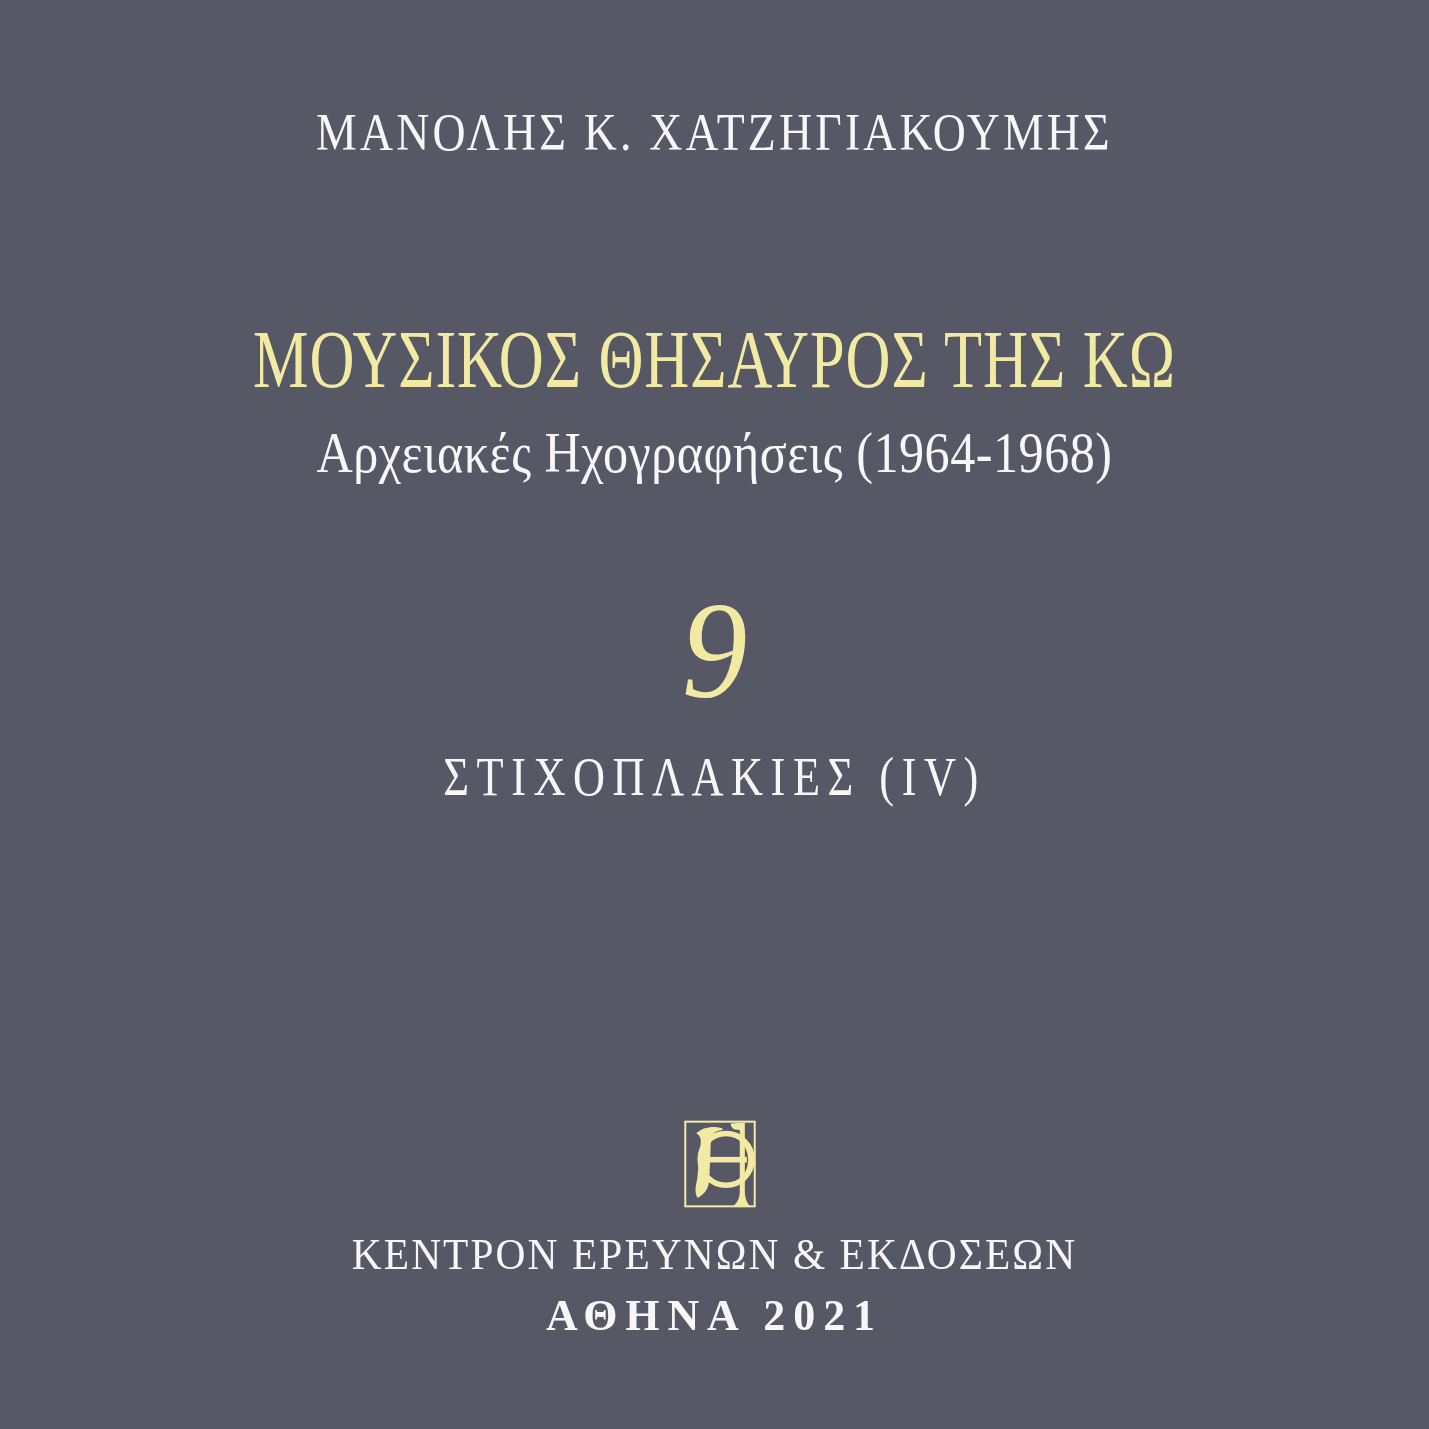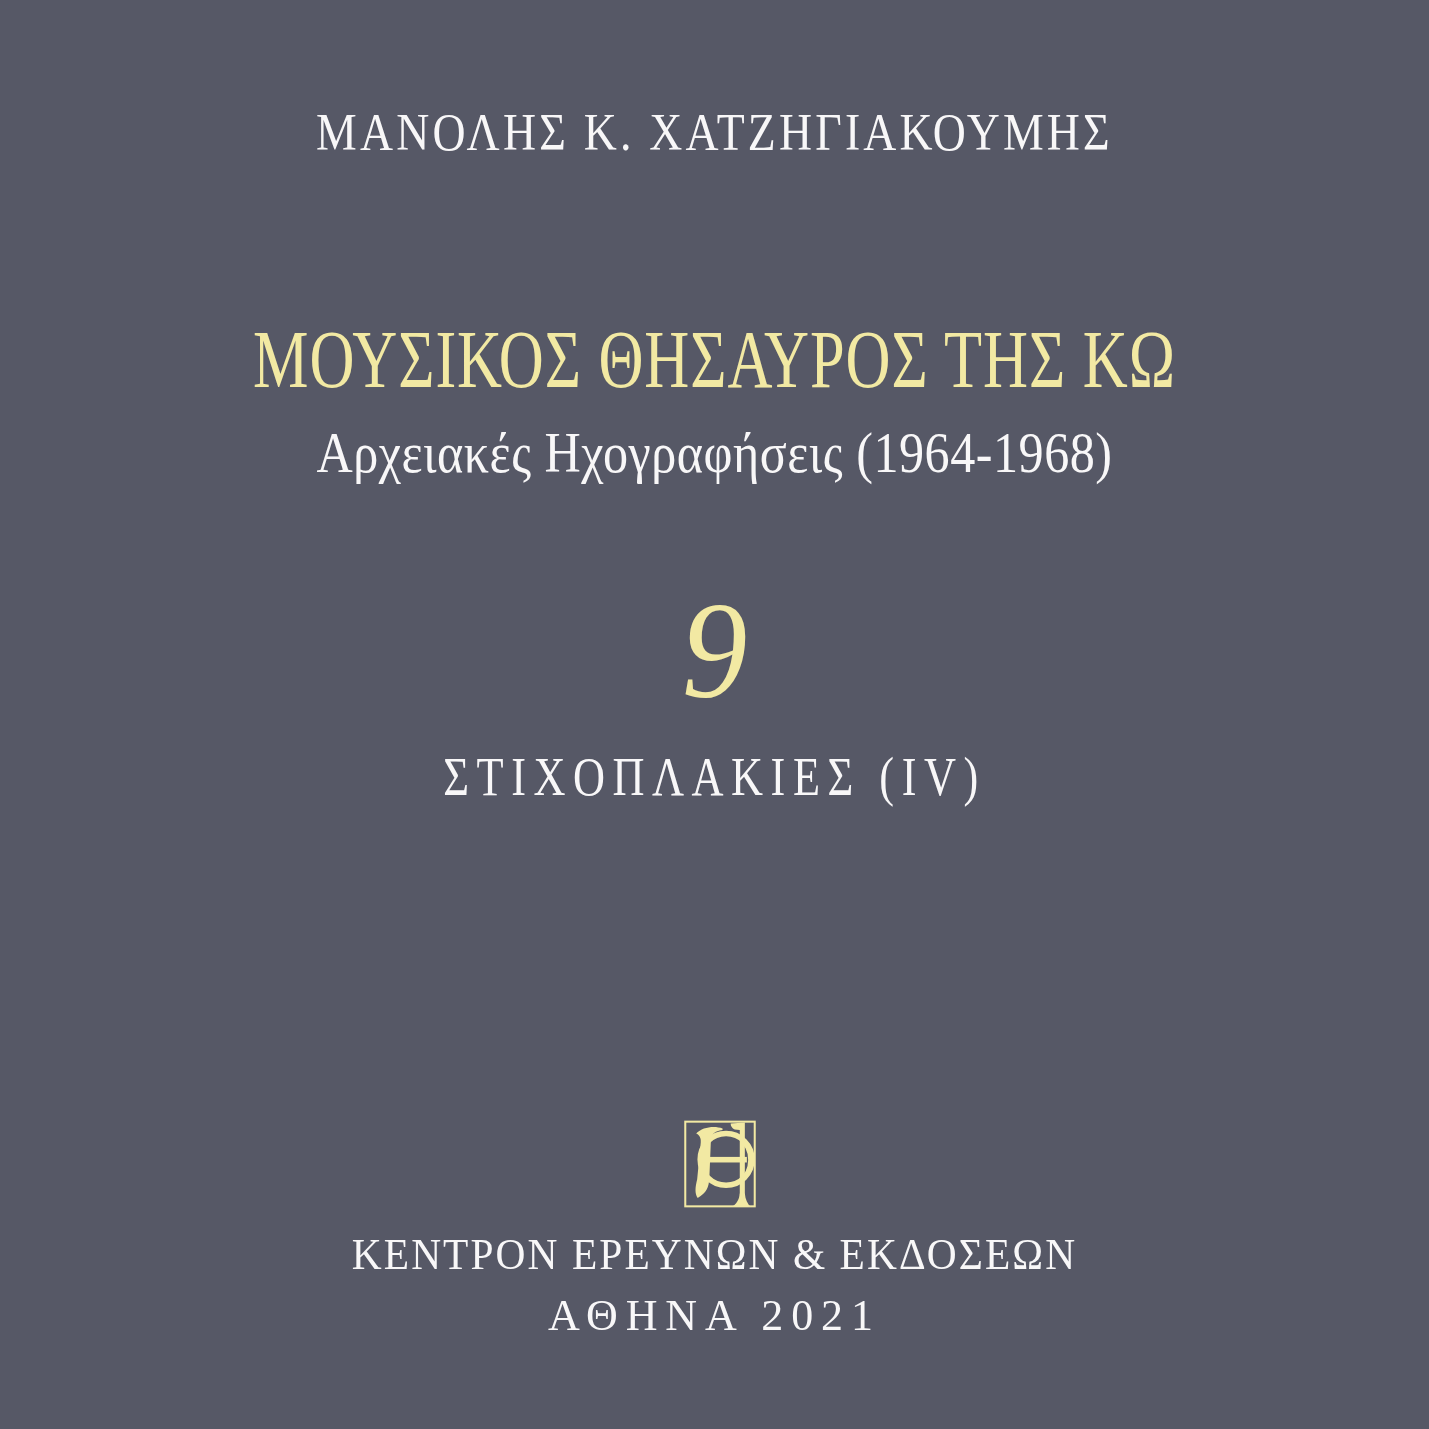--- a/index.html
+++ b/index.html
@@ -65,20 +65,21 @@
     top:1254px;
     font-size:45px;
     letter-spacing:0.05em;
     transform:translateY(-50%) scaleX(0.92);
   }
   .place-year-line{
     top:1315px;
     font-size:44px;
     letter-spacing:0.18em;
     transform:translateY(-50%);
+    font-weight:bold;
   }
   .logo{
     position:absolute;
     left:684px;
     top:1120px;
     width:72px;
     height:88px;
     color:var(--accent);
   }
   .logo svg{display:block;width:100%;height:100%;}

